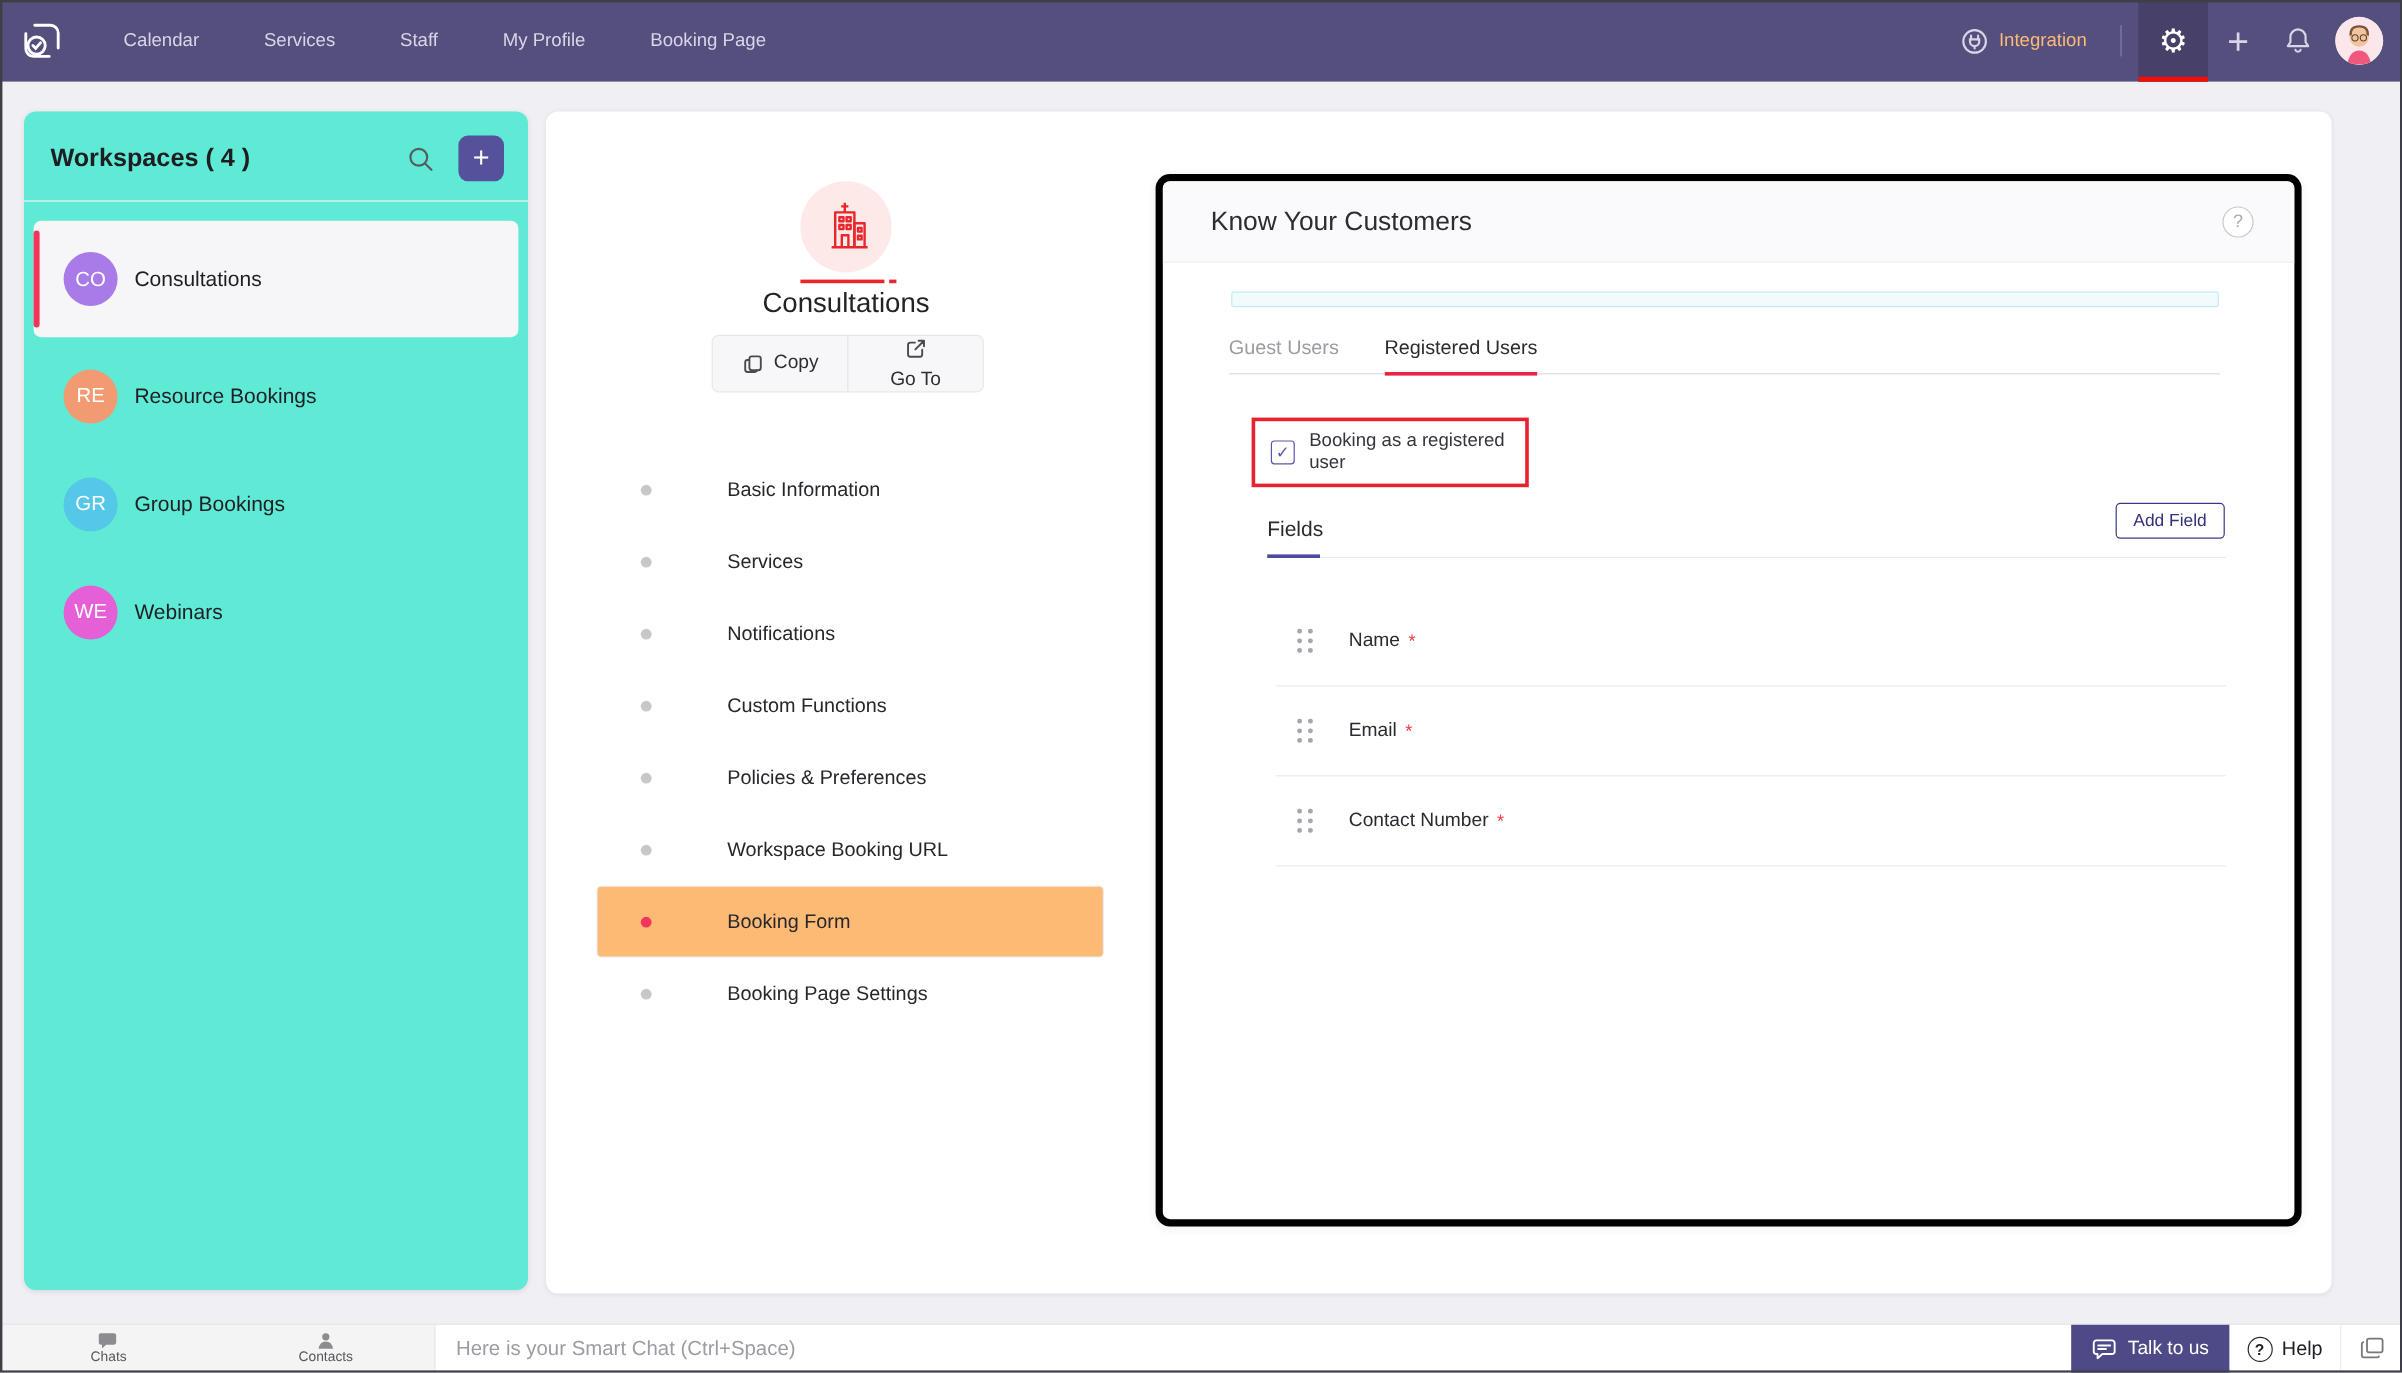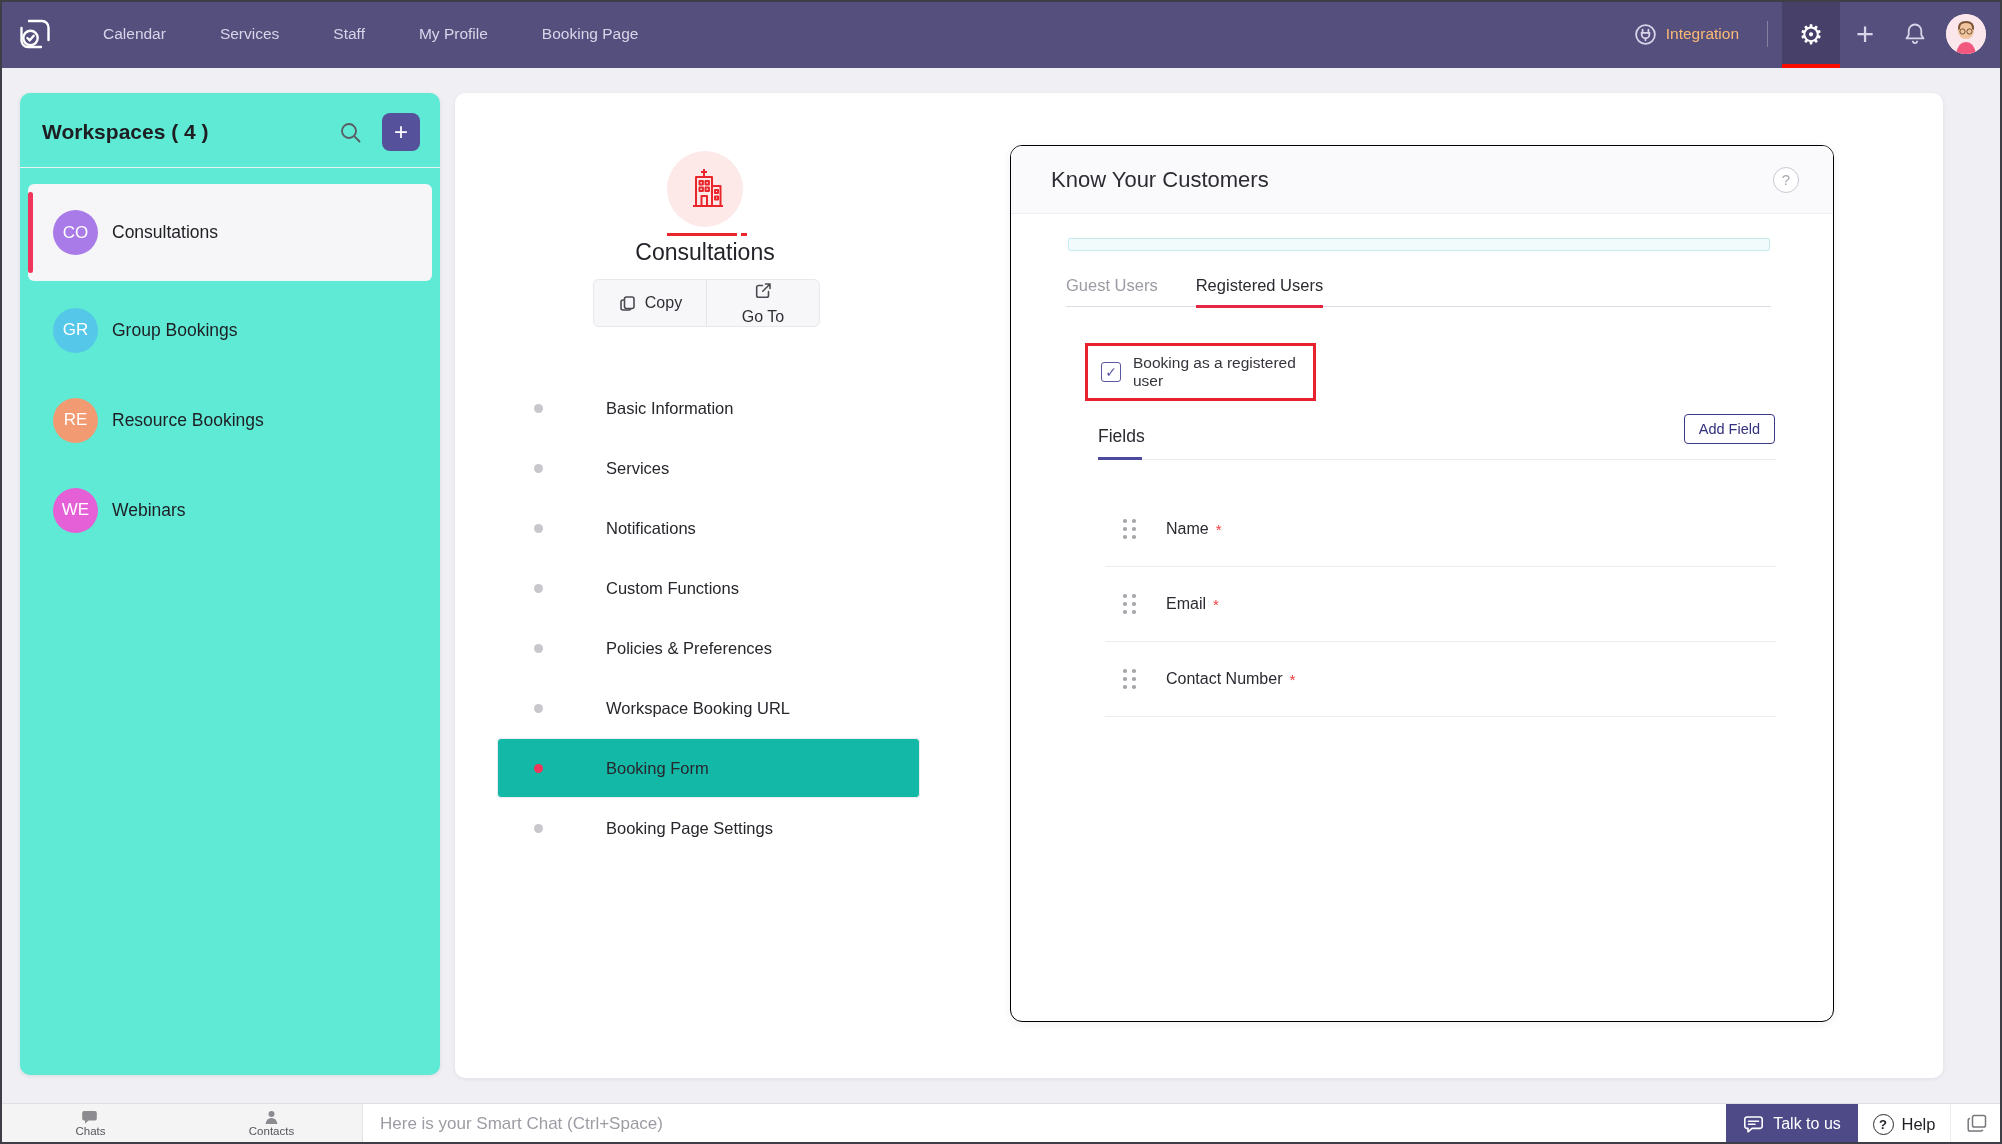--- a/index.html
+++ b/index.html
@@ -45,25 +45,25 @@
   .biz-icon-wrap { position:absolute; left:212px; top:58px; width:76px; height:76px; border-radius:50%; background:#FCE9E8; display:flex; align-items:center; justify-content:center; }
   .biz-underline { position:absolute; left:212px; top:140px; width:70px; height:3px; background:#E8262C; }
   .biz-underline::after { content:""; position:absolute; left:74px; top:0; width:6px; height:3px; background:#E8262C; }
   .biz-title { position:absolute; left:0; top:146px; width:500px; text-align:center; font-size:23px; font-weight:500; color:#222228; }
   .actions { position:absolute; left:138px; top:186px; width:227px; height:48px; background:#F7F7F9; border:1px solid #E7E7EC; border-radius:6px; display:flex; overflow:hidden; }
   .action-btn { flex:1; display:flex; align-items:center; justify-content:center; gap:8px; font-size:16px; color:#2E2E35; background:none; border:none; cursor:pointer; font-family:inherit; }
   .action-btn + .action-btn { border-left:1px solid #E4E4E9;flex-direction:column; }
   .menu { position:absolute; left:42px; top:285px; width:423px; list-style:none; }
   .menu-item { height:60px; display:flex; align-items:center; padding-left:36px; font-size:16.5px; color:#26262C; cursor:pointer; border:1px solid transparent;gap:44px; }
   .menu-item .dot { width:9px; height:9px; border-radius:50%; background:#C7C7CC; margin-right:19px; flex:none; }
-  .menu-item.selected { background:#14b8a6; border:1px solid #EBEBF0; border-radius:4px; }
+  .menu-item.selected { background:#fdba74; border:1px solid #EBEBF0; border-radius:4px; }
   .menu-item.selected .dot { background:#F2355B; }
 
   
-  .kyc { position:absolute; left:508px; top:52px; width:824px; height:877px; background:#fff; border:1px solid #000000; border-radius:12px; box-shadow:0 2px 8px rgba(50,50,80,.07); overflow:hidden;margin-left:47px; }
+  .kyc { position:absolute; left:508px; top:52px; width:955px; height:877px; background:#fff; border:6px solid #000000; border-radius:12px; box-shadow:0 2px 8px rgba(50,50,80,.07); overflow:hidden; }
   .kyc-header { height:68px; background:#FAFAFC; border-bottom:1px solid #EDEDF2; display:flex; align-items:center; padding:0 34px 0 40px; }
   .kyc-title { font-size:22px; font-weight:500; color:#2C2C33; }
   .help-circ { margin-left:auto; width:26px; height:26px; border-radius:50%; border:1.5px solid #C7C7D1; color:#A8A8B4; font-size:15px; display:flex; align-items:center; justify-content:center; cursor:pointer; background:#fff; }
   .kyc-body { position:relative; height:807px; }
   .banner-strip { position:absolute; left:57px; right:63px; top:24px; height:13px; background:#F1FBFC; border:1px solid #C4EBEF; border-radius:2px; }
   .tabs { position:absolute; left:55px; right:62px; top:50px; height:43px; border-bottom:1px solid #DCDCE5; display:flex; gap:38px; }
   .tab { font-size:16.5px; padding-top:12px; cursor:pointer; position:relative; }
   .tab.inactive { color:#9B9BA4; }
   .tab.active { color:#2A2A31; }
   .tab.active::after { content:""; position:absolute; left:0; right:0; bottom:-2px; height:3px; background:#E42742; }
@@ -162,26 +162,26 @@
       </svg>
     </span>
     <button class="sb-add">+</button>
   </div>
   <ul class="sb-items">
     <li class="sb-item selected">
       <span class="sb-avatar" style="background: rgb(168, 123, 232);">CO</span>
       <span class="sb-label">Consultations</span>
     </li>
     <li class="sb-item">
+      <span class="sb-avatar" style="background: rgb(242, 155, 115);">RE</span>
+      <span class="sb-label">Resource Bookings</span>
+    </li>
+    <li class="sb-item">
       <span class="sb-avatar" style="background: rgb(85, 199, 232);">GR</span>
       <span class="sb-label">Group Bookings</span>
-    </li>
-    <li class="sb-item">
-      <span class="sb-avatar" style="background: rgb(242, 155, 115);">RE</span>
-      <span class="sb-label">Resource Bookings</span>
     </li>
     <li class="sb-item">
       <span class="sb-avatar" style="background: rgb(229, 95, 214);">WE</span>
       <span class="sb-label">Webinars</span>
     </li>
   </ul>
 </aside>
 
 <section class="main">
 

